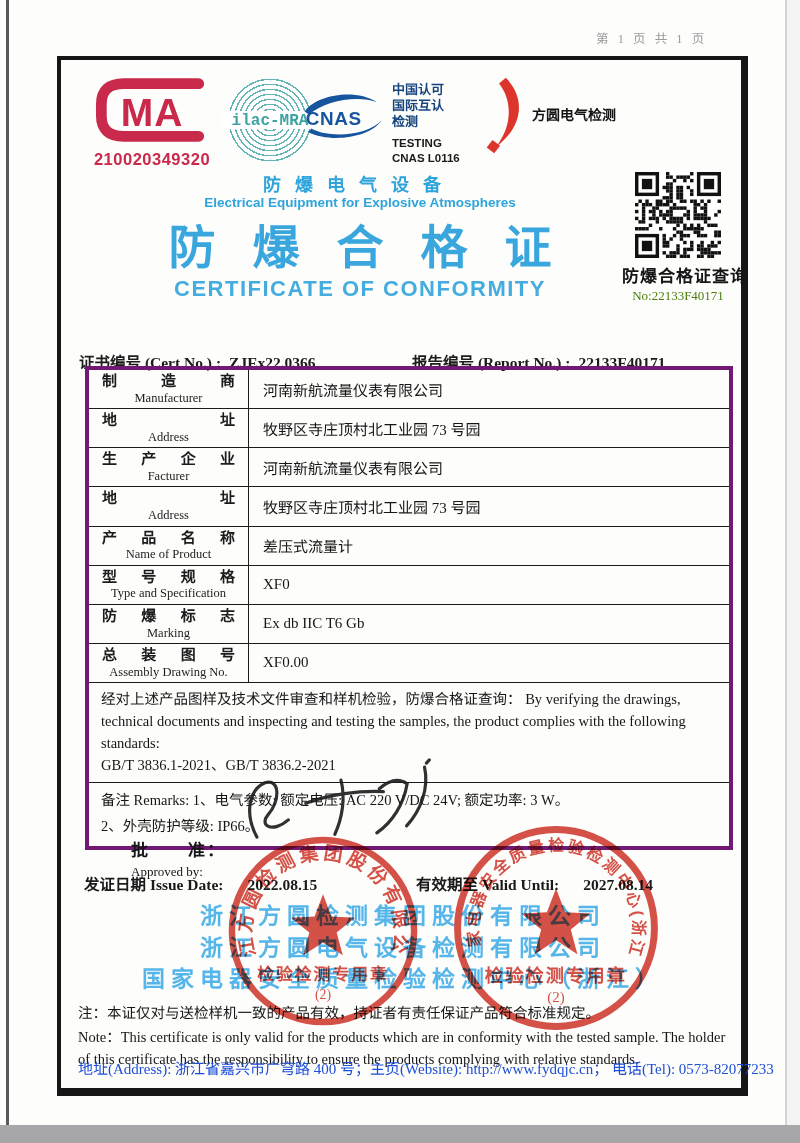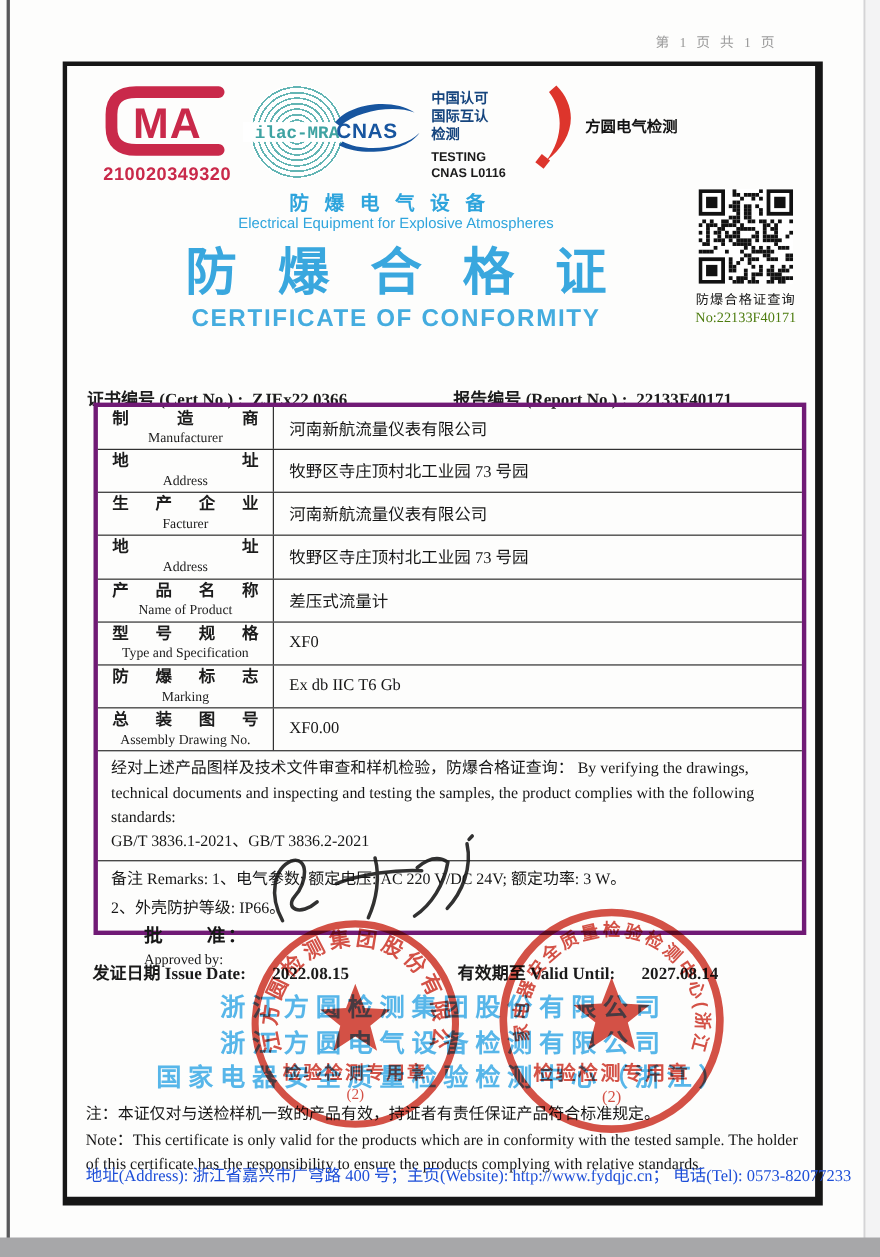--- a/index.html
+++ b/index.html
@@ -38,32 +38,32 @@
   .fy { position:absolute; left:476px; top:74px; }
   .fy-label { position:absolute; left:56px; top:30px; width:120px; font-family:"Liberation Sans","DejaVu Sans",sans-serif;
               font-weight:bold; font-size:14px; color:#141414; white-space:nowrap; }
 
   
   .subject-cn { position:absolute; left:0; top:170px; width:704px; text-align:center;
                 font-family:"Liberation Sans","DejaVu Sans",sans-serif; font-weight:bold; font-size:18px;
                 color:#2ea4dc; letter-spacing:14px; }
   .subject-cn span { margin-right:-14px; }
   .subject-en { position:absolute; left:0; top:195px; width:720px; text-align:center;
-                font-family:"Liberation Sans","DejaVu Sans",sans-serif; font-weight:normal; font-size:13.5px; color:#2ea4dc; }
+                font-family:"Liberation Sans","DejaVu Sans",sans-serif; font-weight:bold; font-size:13.5px; color:#2ea4dc; }
   .title-cn { position:absolute; left:0; top:209px; width:720px; text-align:center;
               font-family:"Liberation Sans","DejaVu Sans",sans-serif; font-weight:bold; font-size:47px;
               color:#39a7de; letter-spacing:37px; }
   .title-cn span { margin-right:-37px; }
   .title-en { position:absolute; left:0; top:276px; width:720px; text-align:center;
               font-family:"Liberation Sans","DejaVu Sans",sans-serif; font-weight:bold; font-size:22px;
               color:#44acdf; letter-spacing:1.5px; }
 
   .qr-wrap { position:absolute; left:622px; top:172px; width:112px; text-align:center; }
   .qr-wrap svg { display:block; margin:0 auto; background:#fff; }
-  .qr-caption { font-weight:normal; font-size:12px; color:#161616; margin-top:4px; letter-spacing:1px; white-space:nowrap; }
+  .qr-caption { font-weight:bold; font-size:17px; color:#161616; margin-top:4px; letter-spacing:1px; white-space:nowrap; }
   .qr-no { font-size:13px; color:#4d7c0f; margin-top:1px; white-space:nowrap; }
 
   
   .certline { position:absolute; left:0; top:330px; width:800px; font-size:15.5px; font-weight:600; color:#1c1c1c; }
   .certline .cl { position:absolute; white-space:nowrap;margin-top:20px; }
   .cert-left { left:79px; }
   .cert-right { left:412px; }
   .certline b { font-weight:600; margin-left:8px; }
 
   

